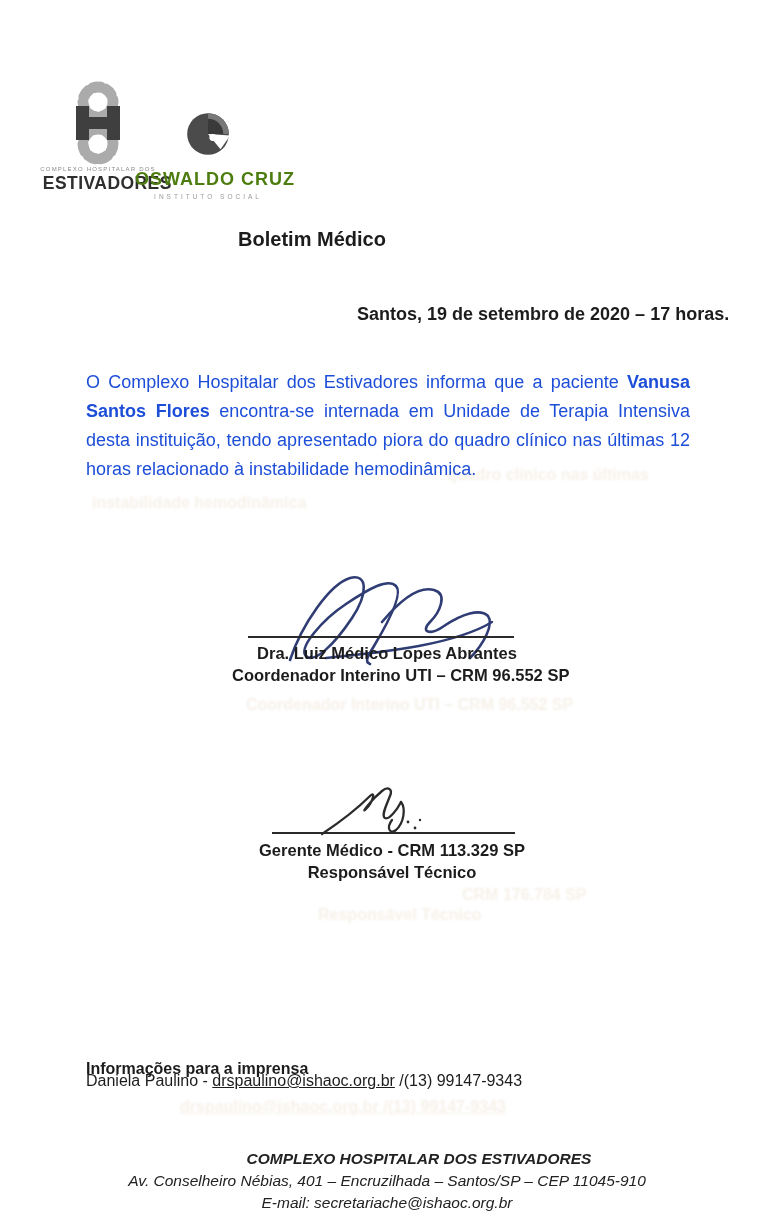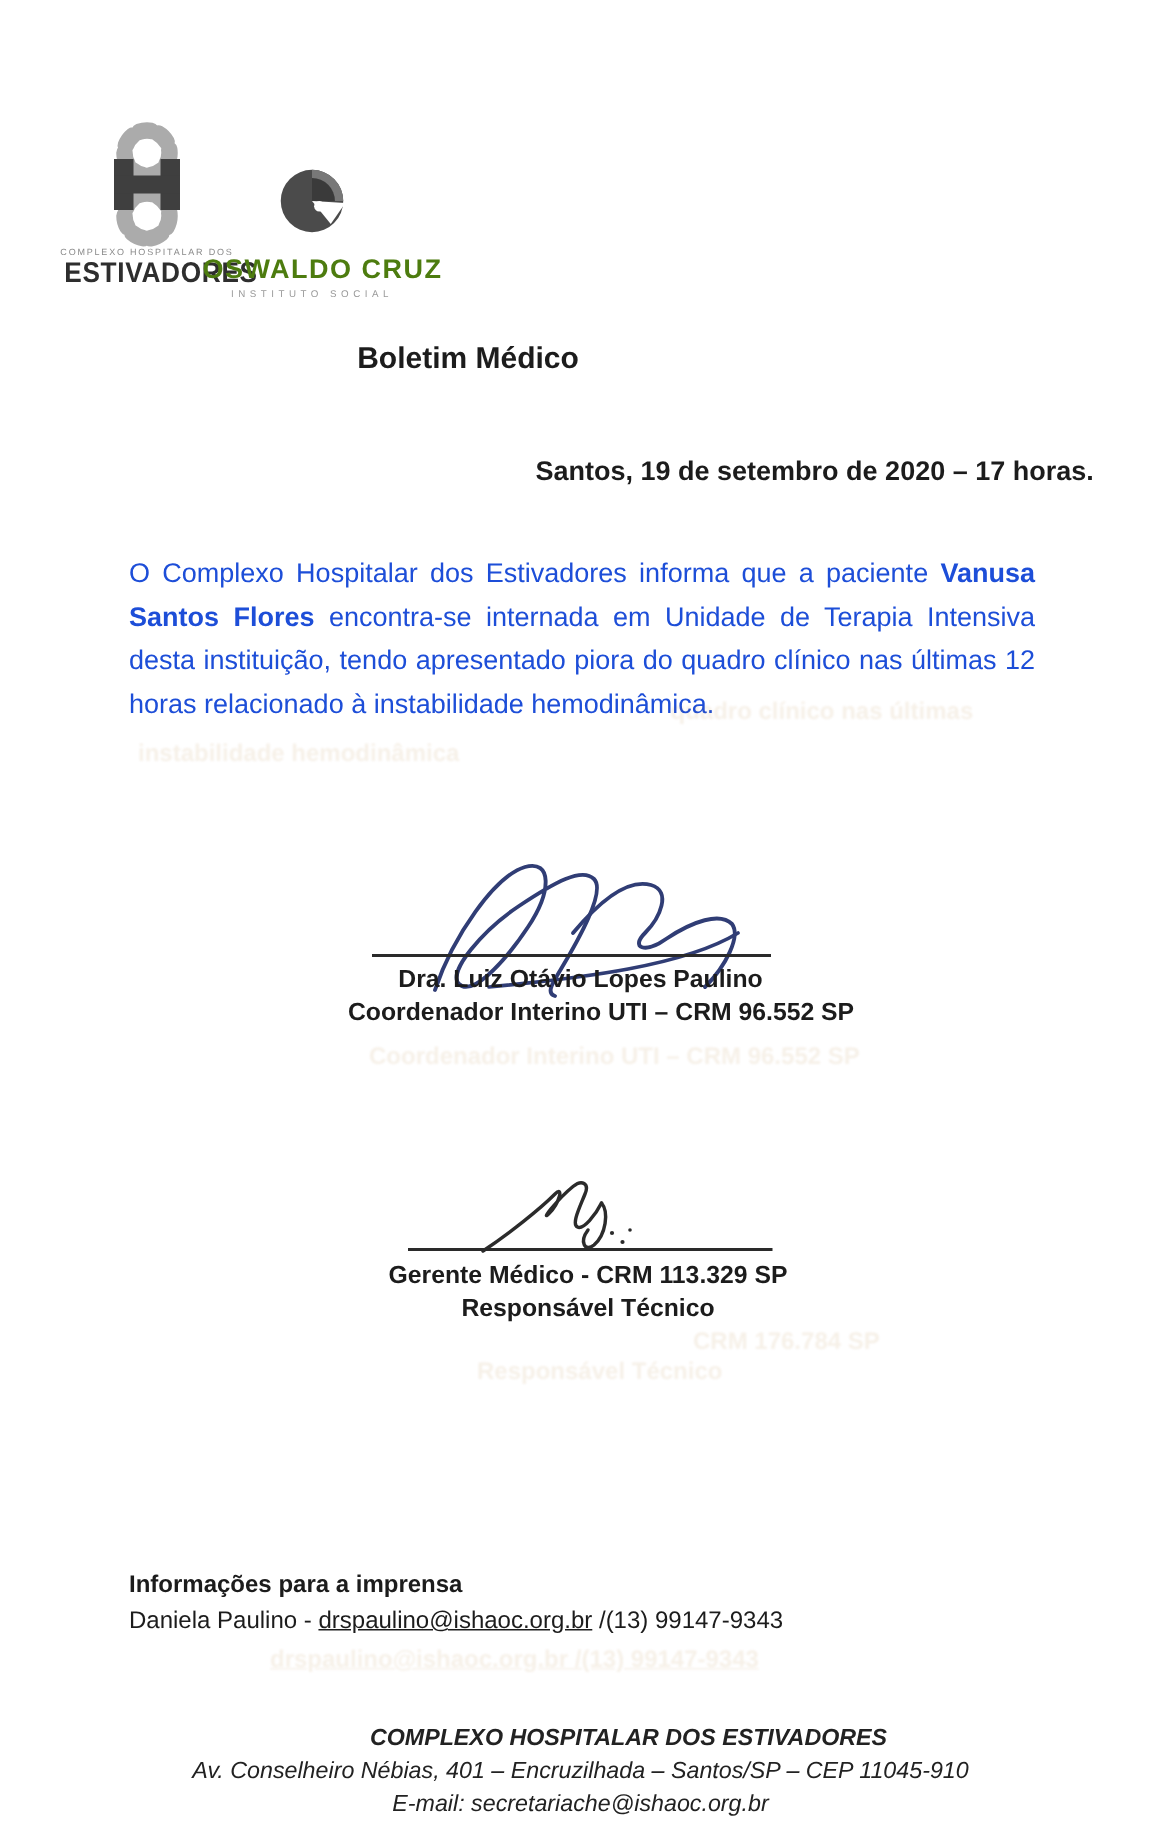--- a/index.html
+++ b/index.html
@@ -39,21 +39,21 @@
   .body-par {
     width: 604px; font-size: 18px; line-height: 29px;
     text-align: justify; color: #1d4ed8;
   }
   .body-par b { font-weight: bold; }
 
   .sig-rule { border-top: 2px solid #2a2a2a; height: 0; }
   .sig-block { text-align: center; font-weight: bold; font-size: 16.5px; line-height: 22px; }
   .sig-block div { white-space: nowrap; }
 
-  .press-heading { font-size: 16px; font-weight: bold; white-space: nowrap; }
+  .press-heading { font-size: 16px; font-weight: bold; white-space: nowrap; margin-top: 12px; }
   .press-line { font-size: 16px; white-space: nowrap; }
   .press-line .email { text-decoration: underline; }
 
   .footer-line { width: 774px; text-align: center; font-style: italic; font-size: 15.5px; color: #222; white-space: nowrap; }
   .footer-line.bold { font-weight: bold; padding-left: 32px; }
 
   .ghost {
     color: #a16207; opacity: 0.09; filter: blur(0.8px);
     font-size: 16px; white-space: nowrap; font-weight: bold;
   }
@@ -97,21 +97,21 @@
   <div class="abs ghost" style="left:447px; top:466px;">quadro clínico nas últimas</div>
   <div class="abs ghost" style="left:92px; top:494px;">instabilidade hemodinâmica</div>
 
   <svg class="abs" style="left:278px; top:568px;" width="220" height="100" viewBox="0 0 220 100">
     <path d="M12,92 C24,56 52,16 72,10 C90,5 90,26 74,50 C56,77 36,96 28,88 C20,80 44,52 68,36 C92,20 110,10 118,18 C126,26 108,58 96,78 C90,88 86,94 92,96" fill="none" stroke-width="2.6" stroke-linecap="round" stroke="#303d75"></path>
     <path d="M104,54 C124,30 142,18 156,22 C170,26 162,44 152,54 C142,64 152,68 166,58 C184,46 202,40 210,48 C216,56 206,76 192,90" fill="none" stroke-width="2.6" stroke-linecap="round" stroke="#303d75"></path>
     <path d="M48,90 C110,84 178,76 214,54" fill="none" stroke-width="2.4" stroke-linecap="round" stroke="#303d75"></path>
   </svg>
   <div class="abs sig-rule" style="left:248px; top:636px; width:266px;"></div>
   <div class="abs sig-block" style="left:232px; top:642px; width:310px;">
-    <div>Dra. Luiz Otávio Lopes Paulino</div>
+    <div>Dra. Luiz Médico Lopes Abrantes</div>
     <div>Coordenador Interino UTI – CRM 96.552 SP</div>
   </div>
 
   <div class="abs ghost" style="left:246px; top:696px;">Coordenador Interino UTI – CRM 96.552 SP</div>
 
   <svg class="abs" style="left:316px; top:780px;" width="120" height="58" viewBox="0 0 120 58">
     <path d="M6,54 C24,42 44,26 54,16 C60,10 57,22 50,29 C44,35 55,20 66,11 C72,6 77,9 74,16 C70,26 65,36 69,38 C73,40 81,30 85,22" fill="none" stroke-width="2.3" stroke-linecap="round" stroke="#2b2b2b"></path>
     <path d="M85,22 C90,28 88,43 80,50 C74,55 70,48 76,40" fill="none" stroke-width="2.3" stroke-linecap="round" stroke="#2b2b2b"></path>
     <circle cx="92" cy="42" r="1.4" fill="#2b2b2b"></circle>
     <circle cx="99" cy="48" r="1.4" fill="#2b2b2b"></circle>

